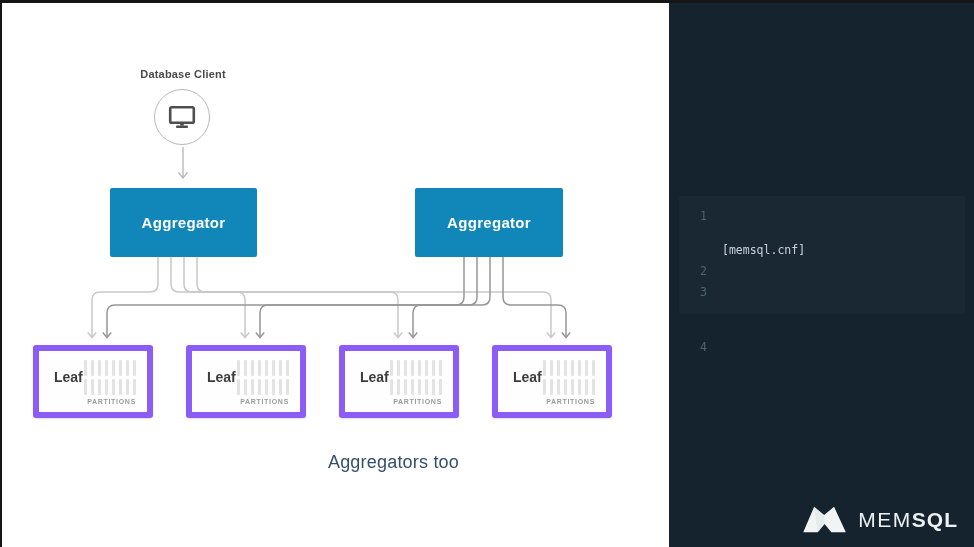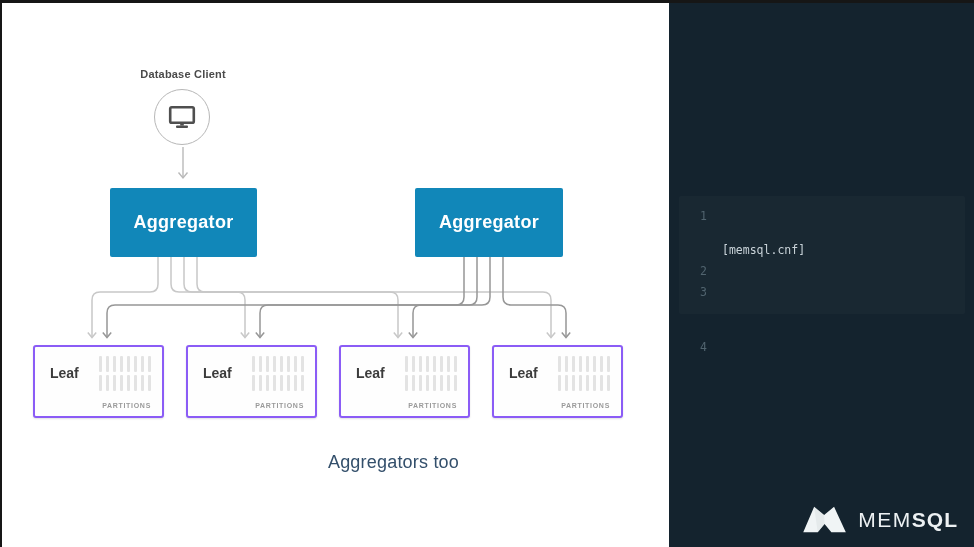--- a/index.html
+++ b/index.html
@@ -11,26 +11,26 @@
   .edge-top{position:absolute;top:0;left:0;width:974px;height:3px;background:#161616;z-index:40;}
   .edge-left{position:absolute;top:0;left:0;width:2px;height:547px;background:#161616;z-index:40;}
 
   
   .diagram-area{position:absolute;left:0;top:0;width:669px;height:547px;background:#ffffff;}
   .client-label{position:absolute;left:103px;top:68px;width:160px;text-align:center;
     font-size:11px;font-weight:bold;color:#4a4a4a;letter-spacing:.2px;}
   .client-circle{position:absolute;left:154px;top:89px;width:56px;height:56px;border:1px solid #b7b7b7;
     border-radius:50%;background:#fff;display:flex;align-items:center;justify-content:center;box-sizing:border-box;}
   .agg{position:absolute;top:188px;height:69px;background:#1187b9;border-radius:2px;color:#fff;
-    font-weight:bold;font-size:18px;display:flex;align-items:center;justify-content:center;letter-spacing:.3px;}
+    font-weight:bold;font-size:15px;display:flex;align-items:center;justify-content:center;letter-spacing:.3px;}
   .agg1{left:110px;width:147px;}
   .agg2{left:415px;width:148px;}
   .connectors{position:absolute;left:0;top:0;width:669px;height:547px;pointer-events:none;}
 
-  .leaf{position:absolute;top:345px;width:131px;height:73px;background:#fefefe;border:2px solid #8b5cf6;
+  .leaf{position:absolute;top:345px;width:120px;height:73px;background:#fefefe;border:6px solid #8b5cf6;
     border-radius:3px;box-shadow:0 1px 2px rgba(0,0,0,.12);box-sizing:border-box;}
   .leaf1{left:33px}.leaf2{left:186px}.leaf3{left:339px}.leaf4{left:492px}
   .leaf-label{position:absolute;left:15px;top:18px;font-size:14px;font-weight:bold;color:#3c3c3c;}
   .partitions{position:absolute;right:11px;top:9px;}
   .bars-row{display:flex;gap:4px;margin-bottom:3px;justify-content:flex-end;}
   .bar{width:3px;height:16px;background:#e3e3e3;border-radius:1px;}
   .partitions-label{position:absolute;right:11px;bottom:7px;font-size:7px;letter-spacing:.7px;
     color:#9a9a9a;font-weight:bold;}
 
   .caption{position:absolute;left:0;top:452px;width:787px;text-align:center;

